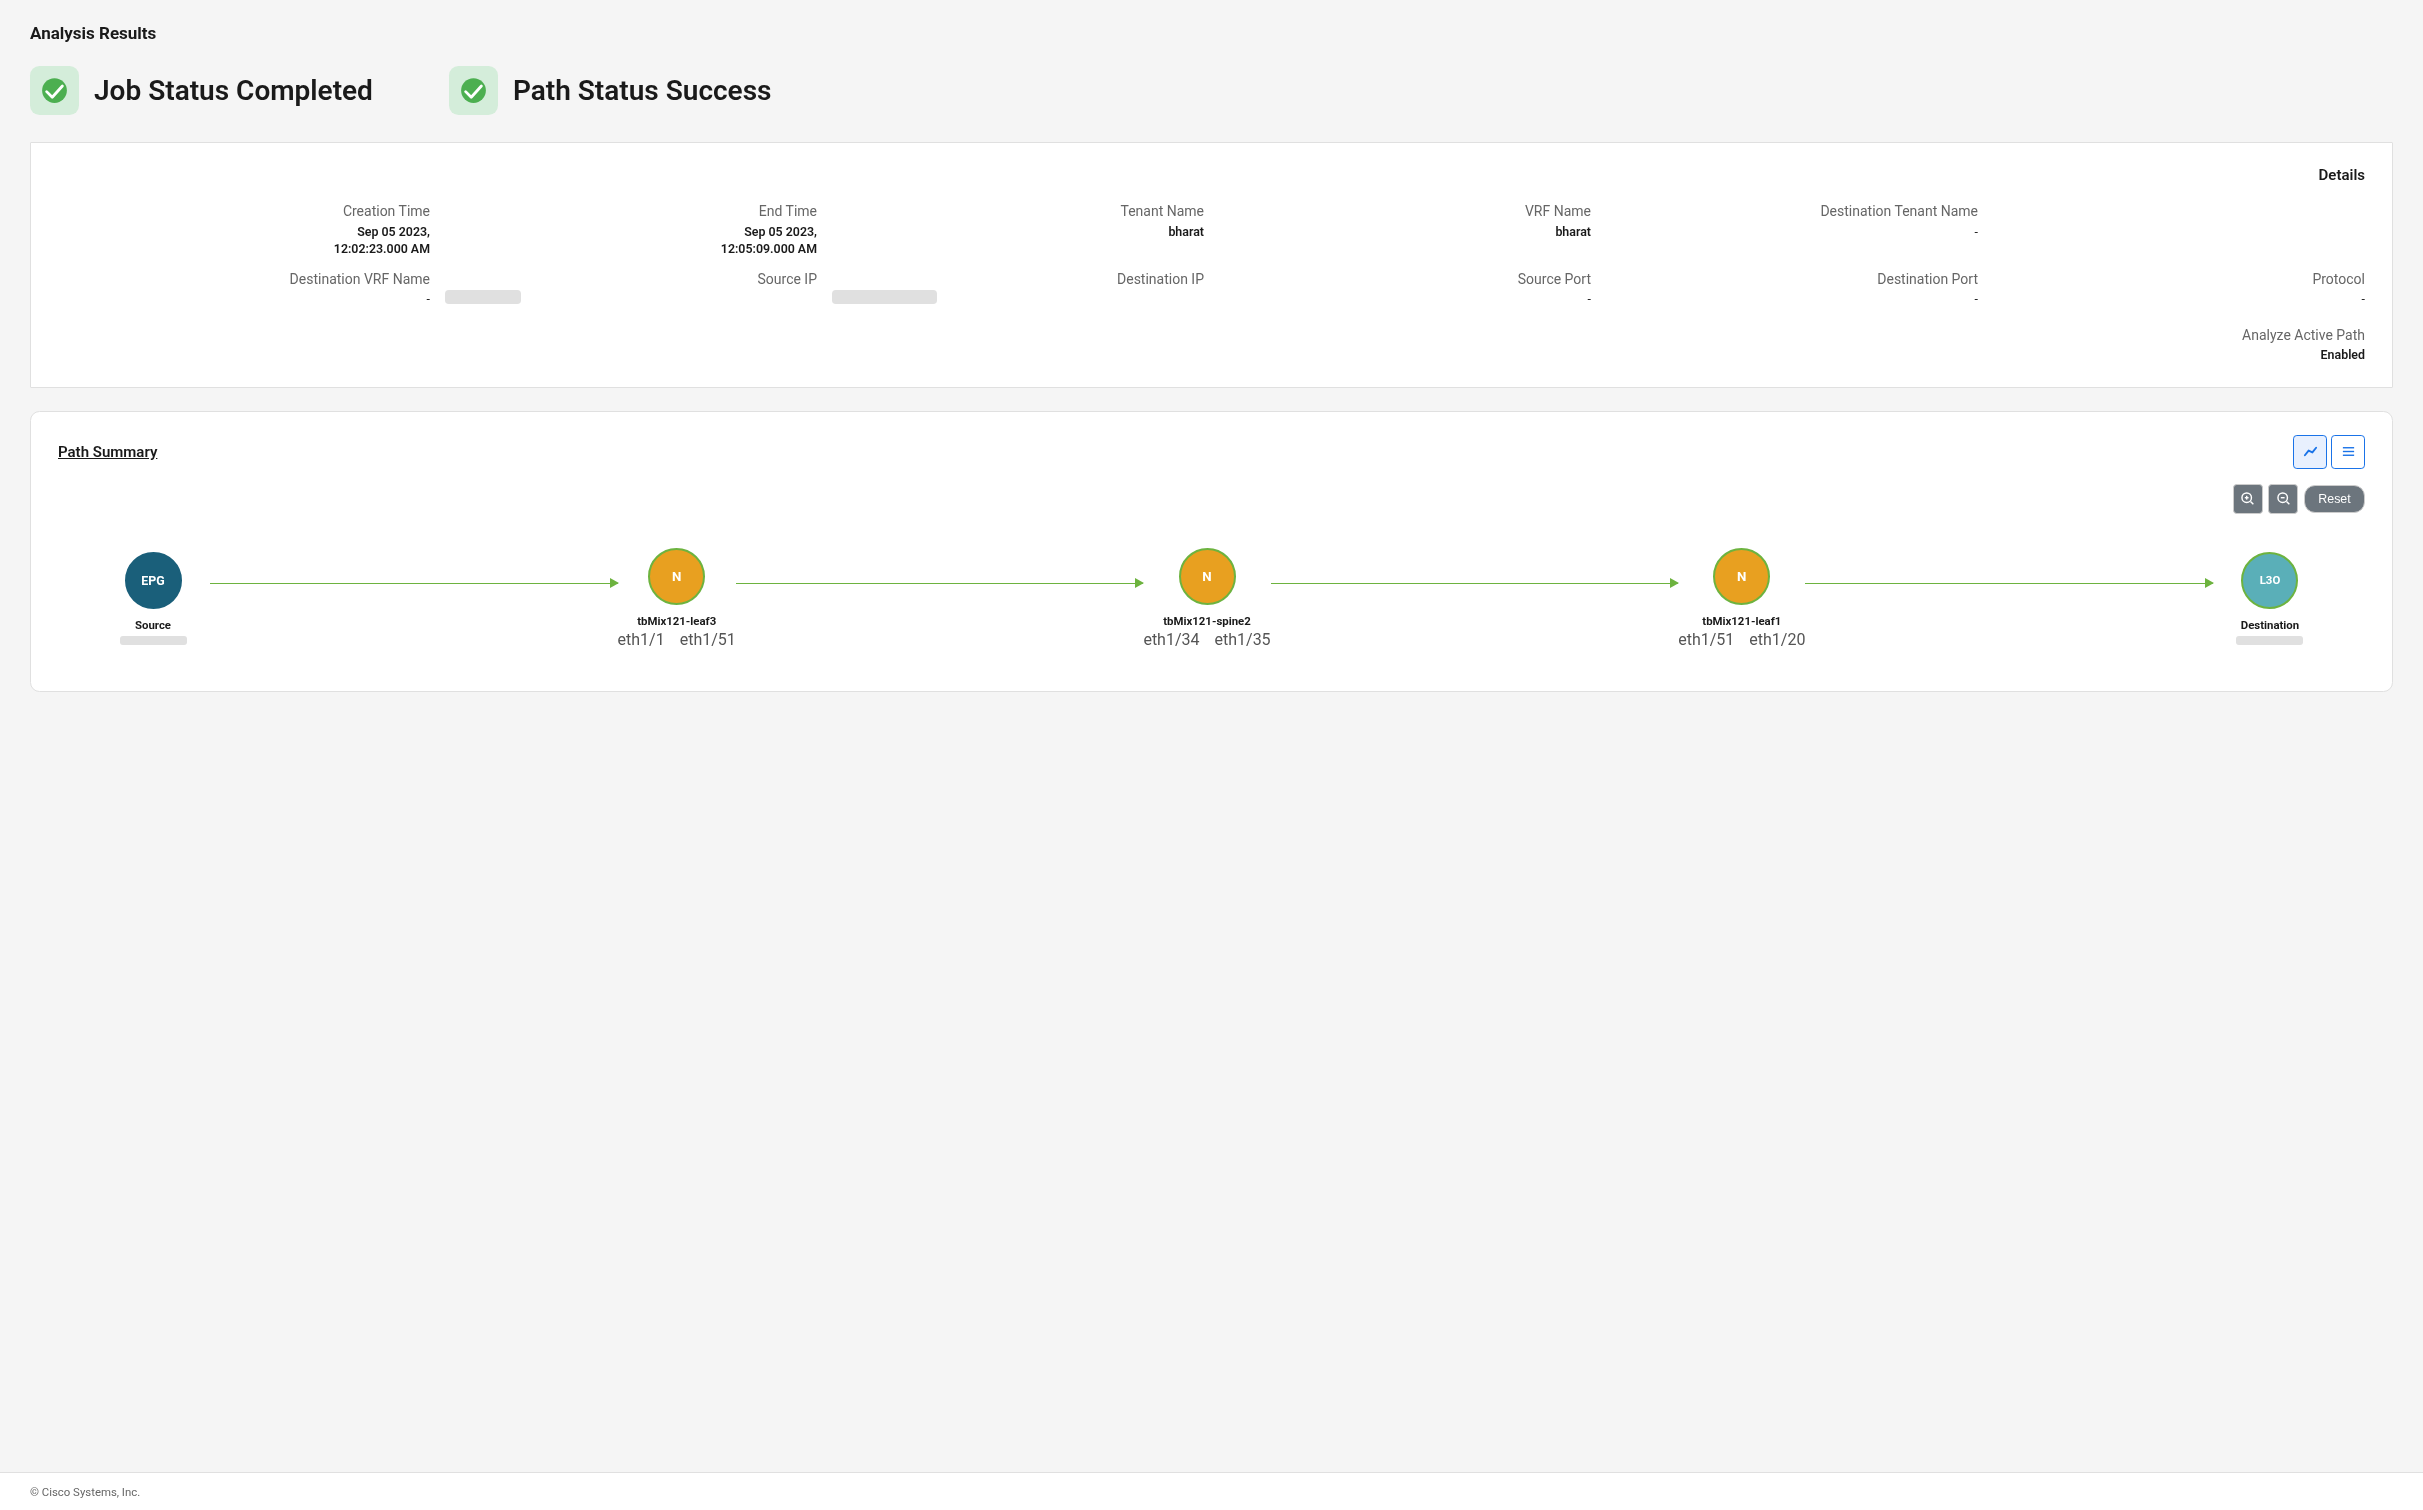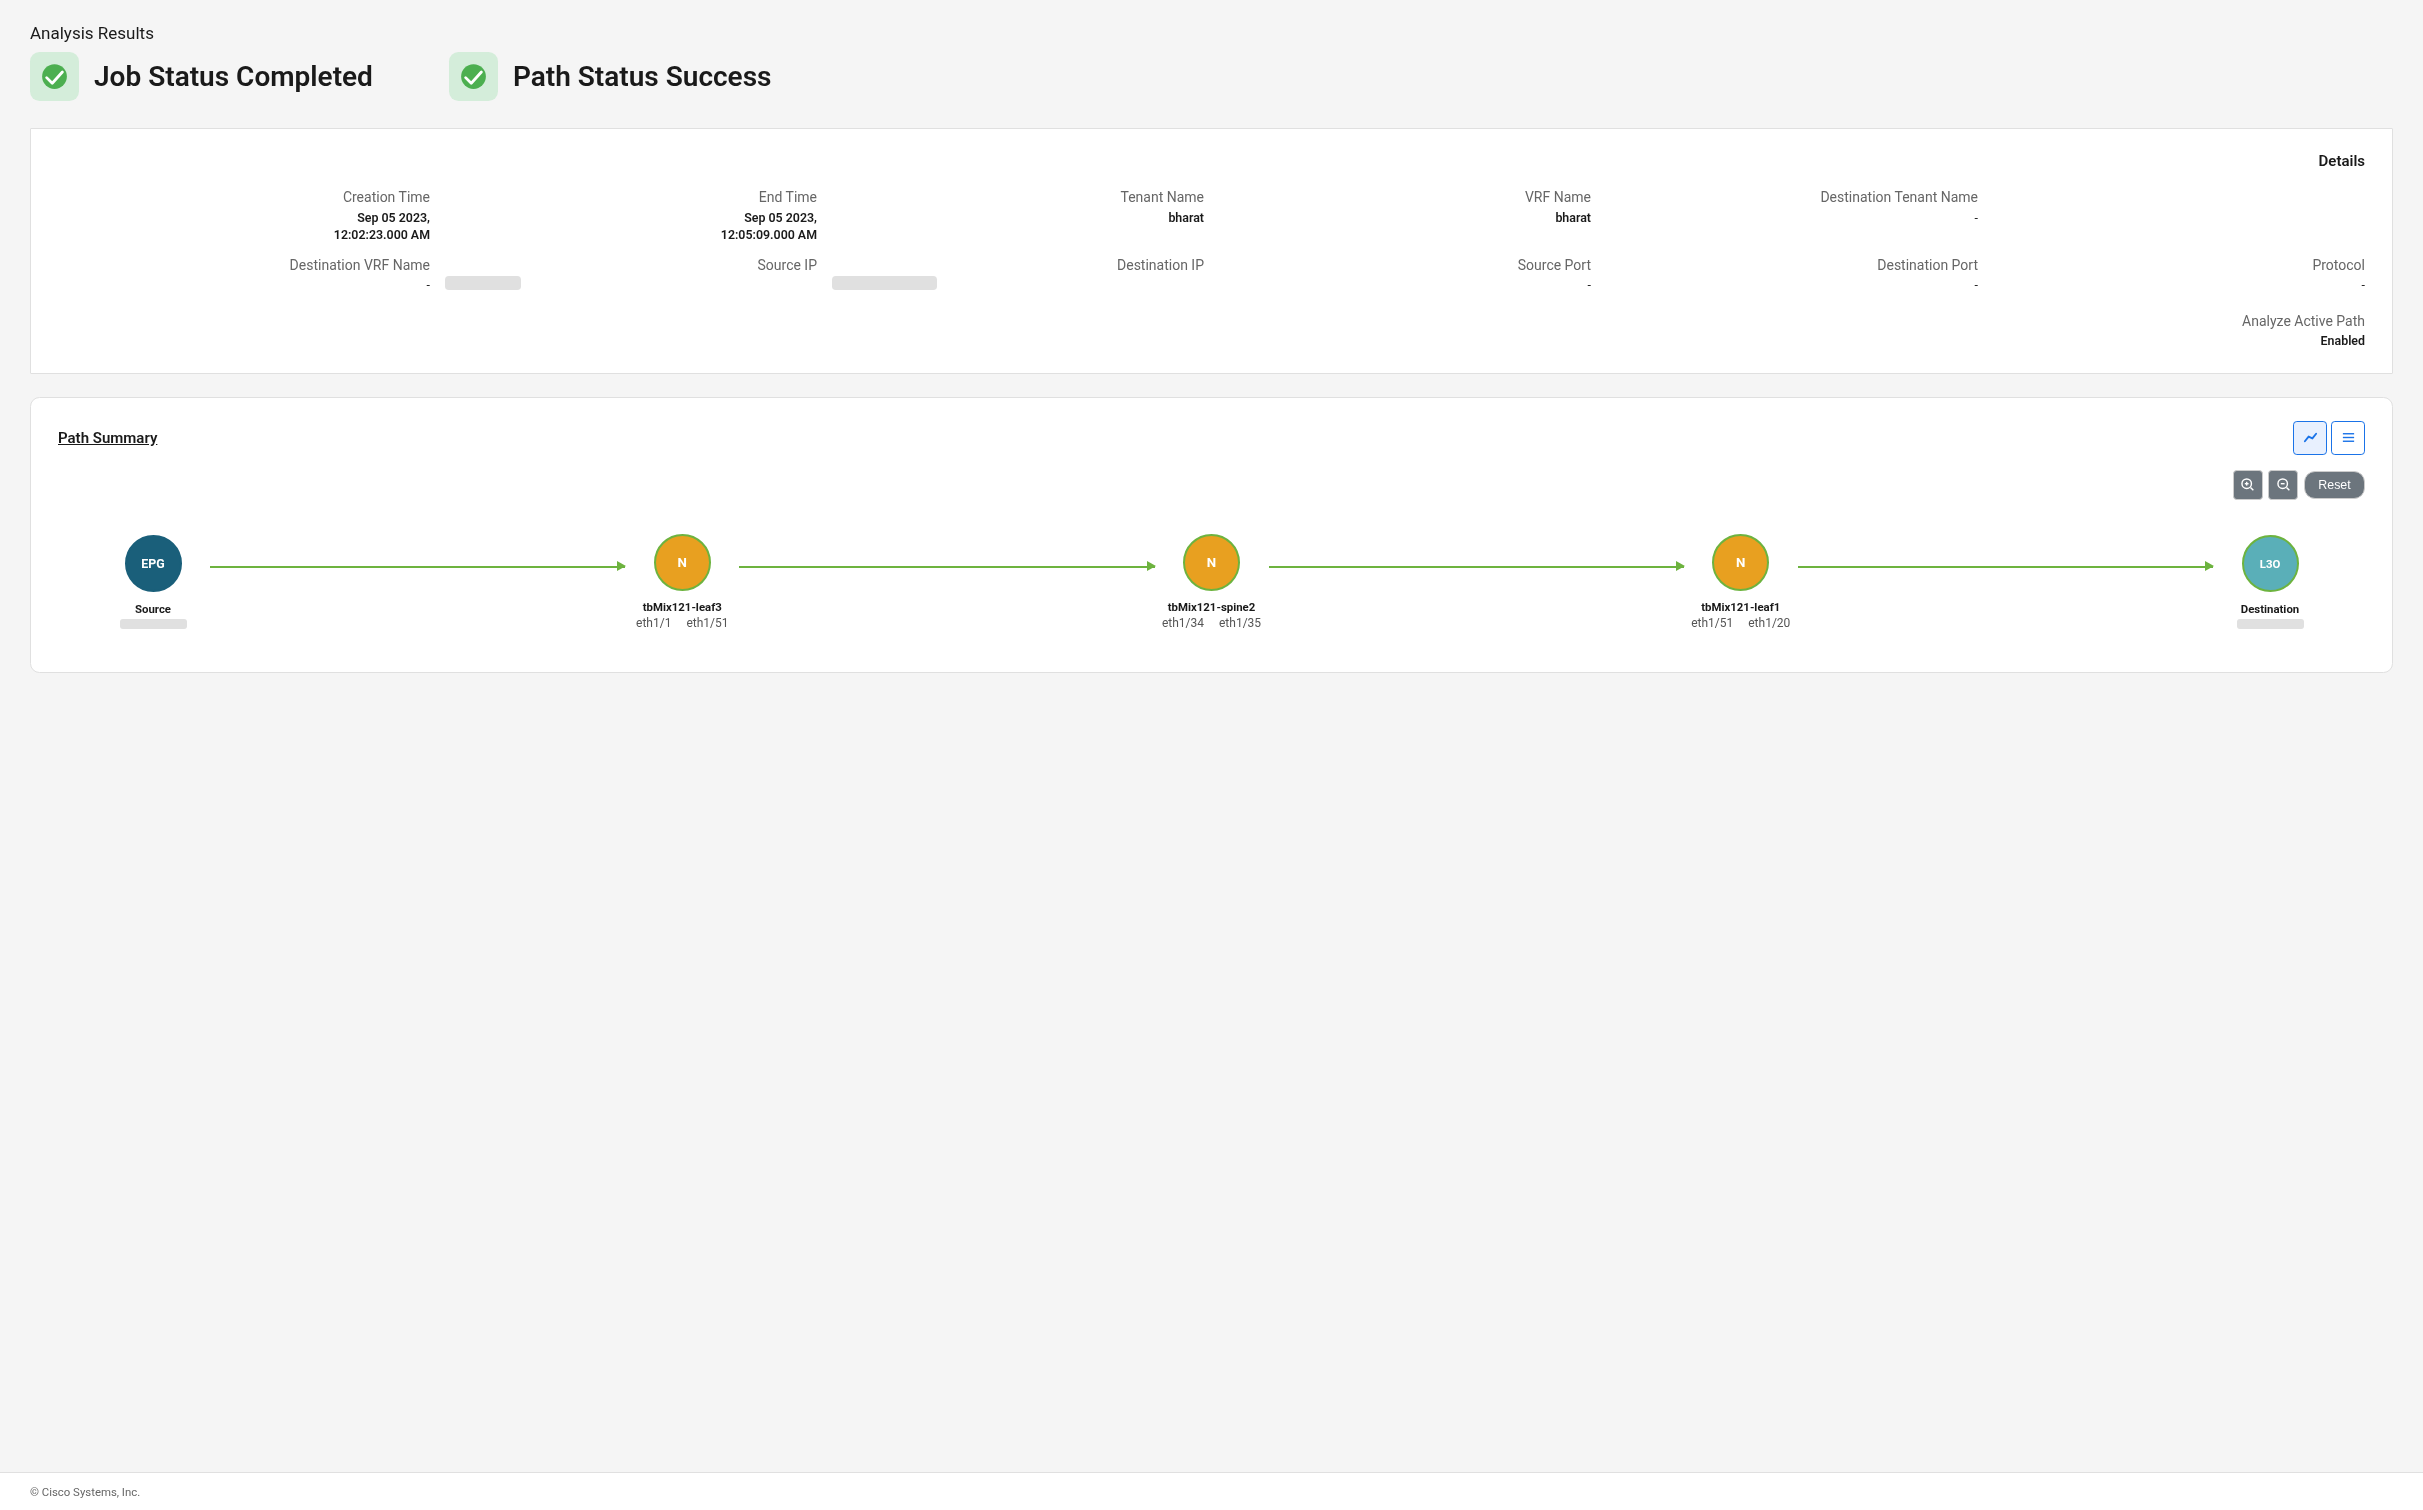--- a/index.html
+++ b/index.html
@@ -10,23 +10,23 @@
       min-height: 100vh;
       display: flex;
       flex-direction: column;
     }
     .main-content {
       flex: 1;
       padding: 23px 30px;
     }
     .page-title {
       font-size: 17px;
-      font-weight: 400;
-      color: #1a1a1a;
-      margin-bottom: 9px;
+      font-weight: 700;
+      color: #1a1a1a;
+      margin-bottom: 23px;
     }
     .status-row {
       display: flex;
       align-items: center;
       gap: 76px;
       margin-bottom: 27px;
     }
     .status-item {
       display: flex;
       align-items: center;
@@ -206,21 +206,21 @@
       border-color: #6db33f;
       font-size: 11.4px;
     }
     .node-name {
       font-size: 11.4px;
       font-weight: 700;
       color: #1a1a1a;
       text-align: center;
     }
     .node-sub {
-      font-size: 12px;
+      font-size: 16px;
       color: #555;
       text-align: center;
       display: flex;
       gap: 15px;
       margin-top: 1.9px;
     }
     .node-redacted {
       background: #e0e0e0;
       border-radius: 2.9px;
       height: 9.5px;

